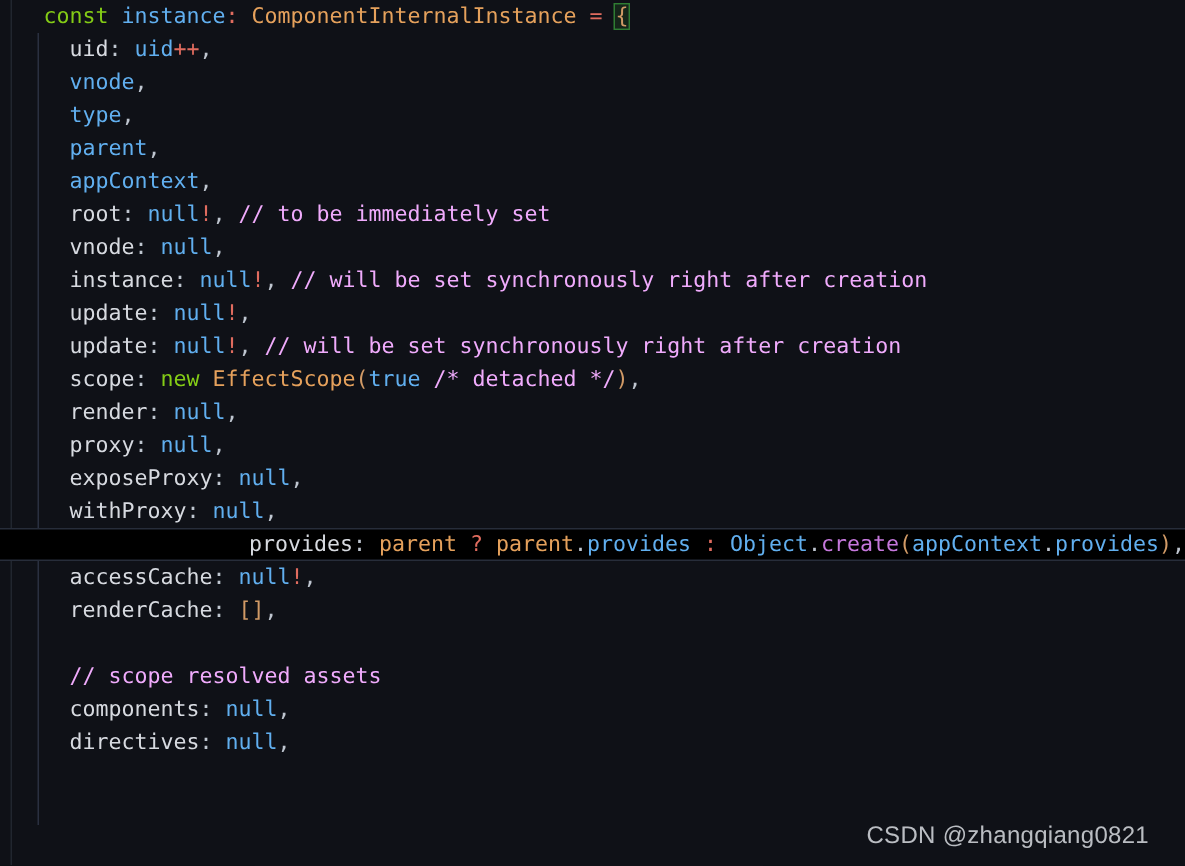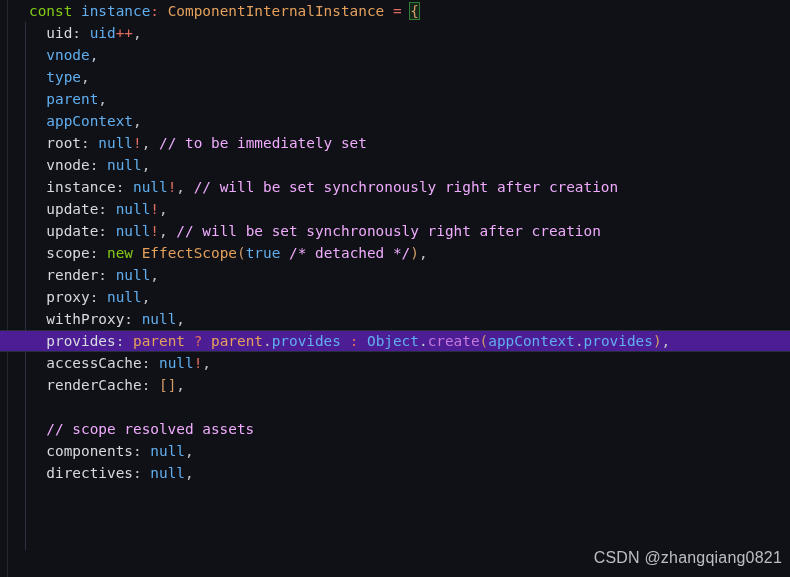--- a/index.html
+++ b/index.html
@@ -37,22 +37,23 @@
   .line {
     position: relative;
     height: 22px;
     line-height: 22px;
     white-space: pre;
     padding-left: 29px;
     box-sizing: border-box;
     color: #abb2bf;
   }
   .line.highlight {
-    background: #4c1d95;
+    background: #000000;
     box-shadow: inset 0 1px 0 #272d3a, inset 0 -1px 0 #272d3a;
+    text-align: right;
   }
   
   .indent-guide {
     position: absolute;
     left: 25px;
     top: 22px;
     width: 1px;
     height: 528px;
     background: #2a3040;
   }
@@ -68,21 +69,21 @@
   .comment  { color: #f0abfc; font-style: normal; }
   .fn       { color: #c678dd; }   
   .colon-red{ color: #e06c5f; }
   .match-brace {
     color: #d19a66;
     outline: 1px solid #2f7d32;
     background: #15251a;
   }
   .watermark {
     position: absolute;
-    right: 8px;
+    right: 24px;
     bottom: 8px;
     color: #c9ccd1;
     font-family: "Liberation Sans", "DejaVu Sans", sans-serif;
     font-size: 16px;
     letter-spacing: 0.2px;
     opacity: 0.92;
     pointer-events: none;
   }
 </style>
 </head>
@@ -117,20 +118,21 @@
 
     <div class="line">  <span class="prop">update</span><span class="punc">:</span> <span class="val">null</span><span class="op">!</span><span class="punc">,</span> <span class="comment">// will be set synchronously right after creation</span></div>
 
     <div class="line">  <span class="prop">scope</span><span class="punc">:</span> <span class="kw">new</span> <span class="type">EffectScope</span><span class="brace">(</span><span class="val">true</span> <span class="comment">/* detached */</span><span class="brace">)</span><span class="punc">,</span></div>
 
     <div class="line">  <span class="prop">render</span><span class="punc">:</span> <span class="val">null</span><span class="punc">,</span></div>
 
     <div class="line">  <span class="prop">proxy</span><span class="punc">:</span> <span class="val">null</span><span class="punc">,</span></div>
 
 
+    <div class="line">  <span class="prop">exposeProxy</span><span class="punc">:</span> <span class="val">null</span><span class="punc">,</span></div>
 
     <div class="line">  <span class="prop">withProxy</span><span class="punc">:</span> <span class="val">null</span><span class="punc">,</span></div>
 
 
     <div class="line highlight">  <span class="prop">provides</span><span class="punc">:</span> <span class="type">parent</span> <span class="op">?</span> <span class="type">parent</span><span class="punc">.</span><span class="val">provides</span> <span class="op">:</span> <span class="ident">Object</span><span class="punc">.</span><span class="fn">create</span><span class="brace">(</span><span class="val">appContext</span><span class="punc">.</span><span class="val">provides</span><span class="brace">)</span><span class="punc">,</span></div>
 
     <div class="line">  <span class="prop">accessCache</span><span class="punc">:</span> <span class="val">null</span><span class="op">!</span><span class="punc">,</span></div>
 
     <div class="line">  <span class="prop">renderCache</span><span class="punc">:</span> <span class="brace">[]</span><span class="punc">,</span></div>
 

